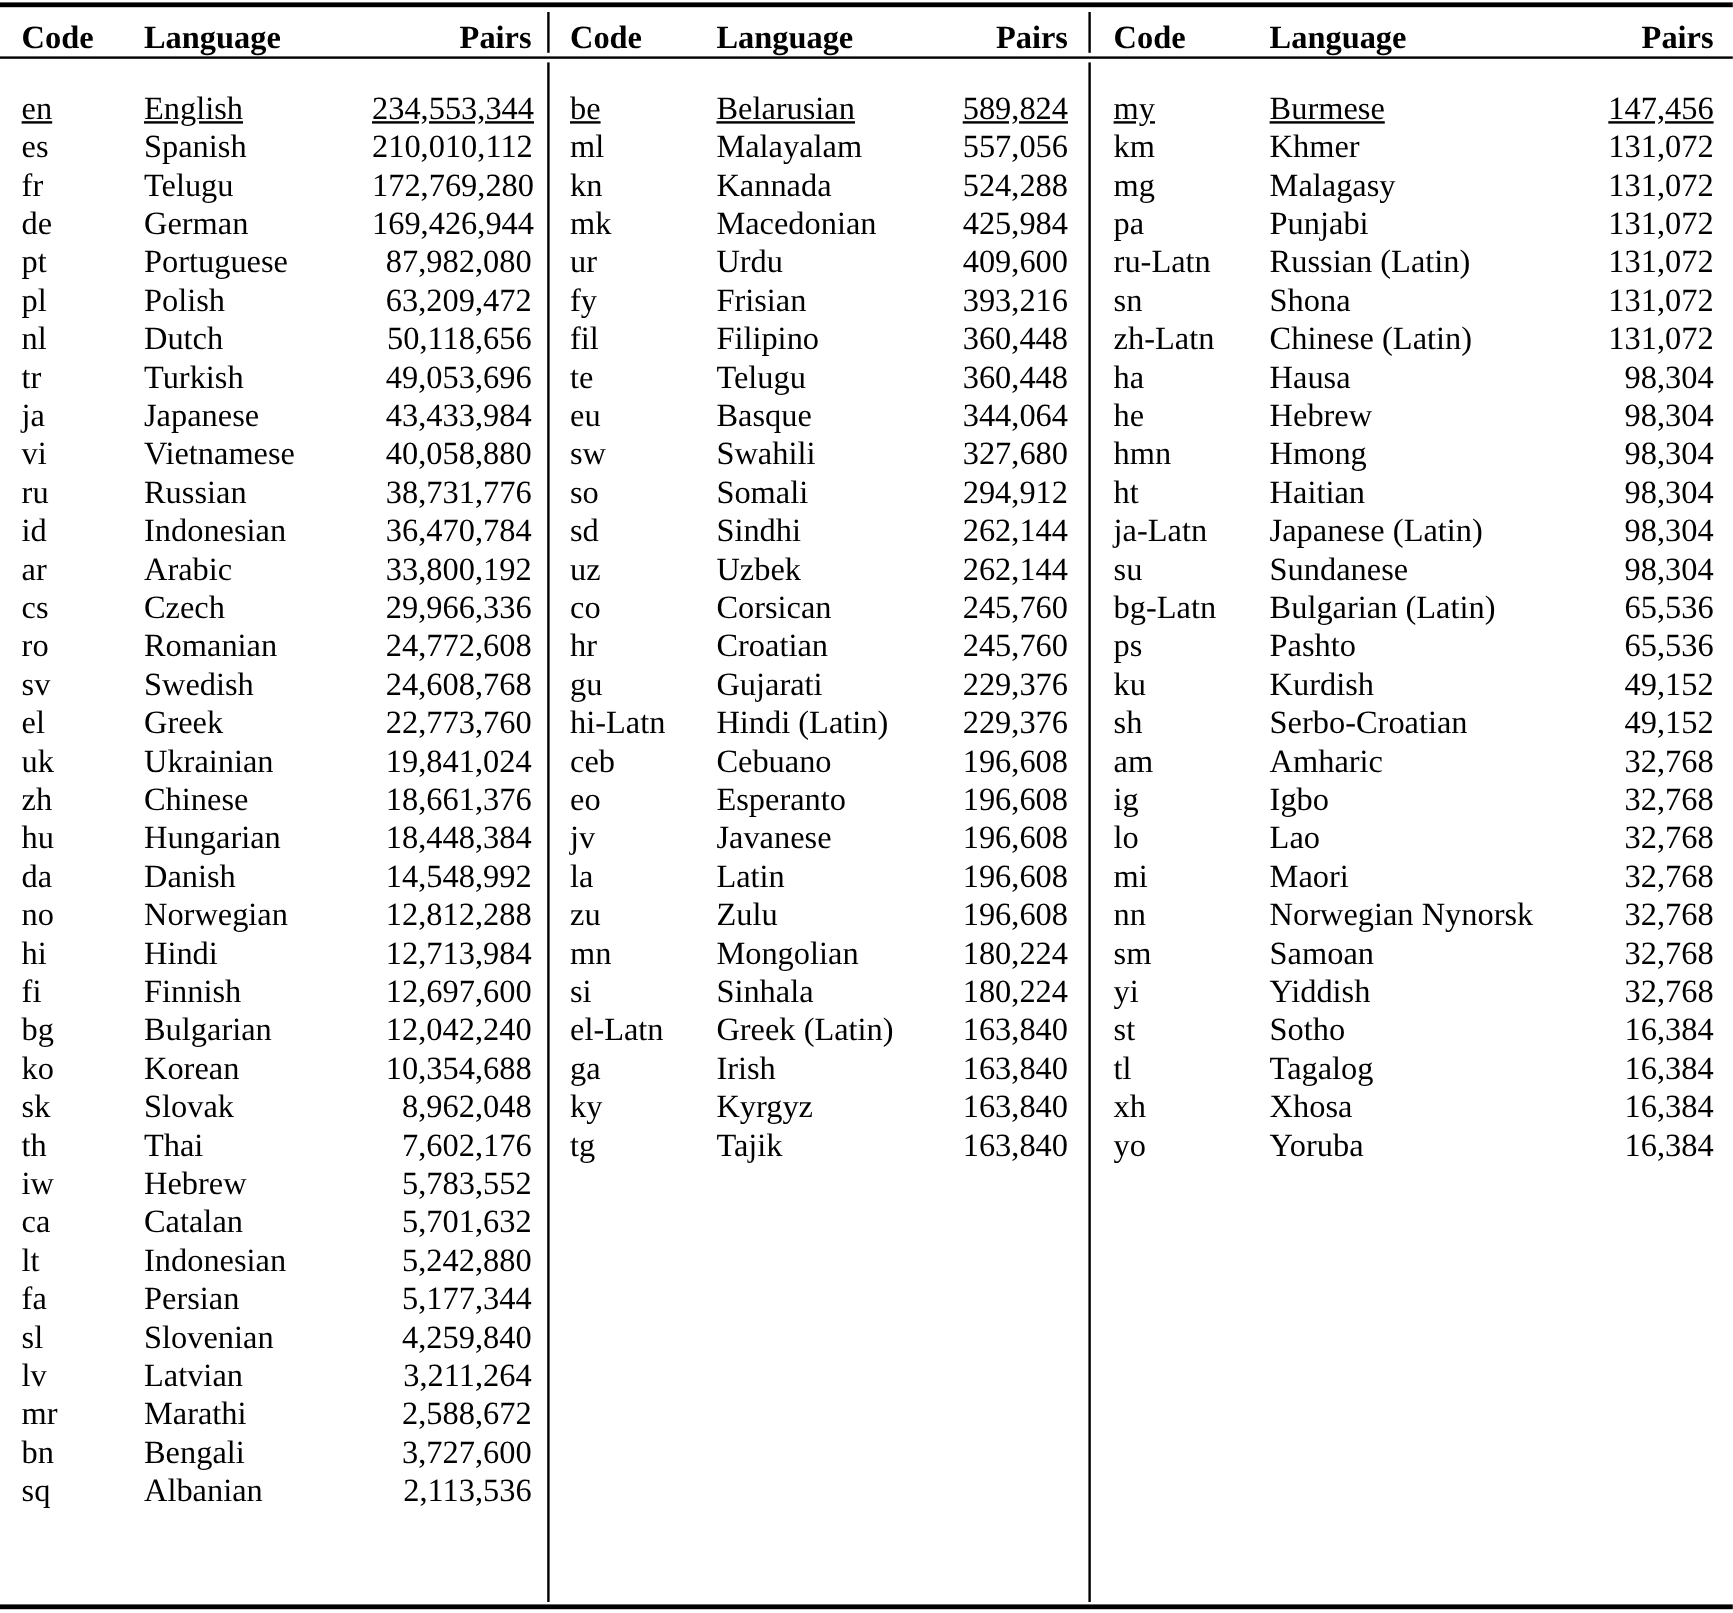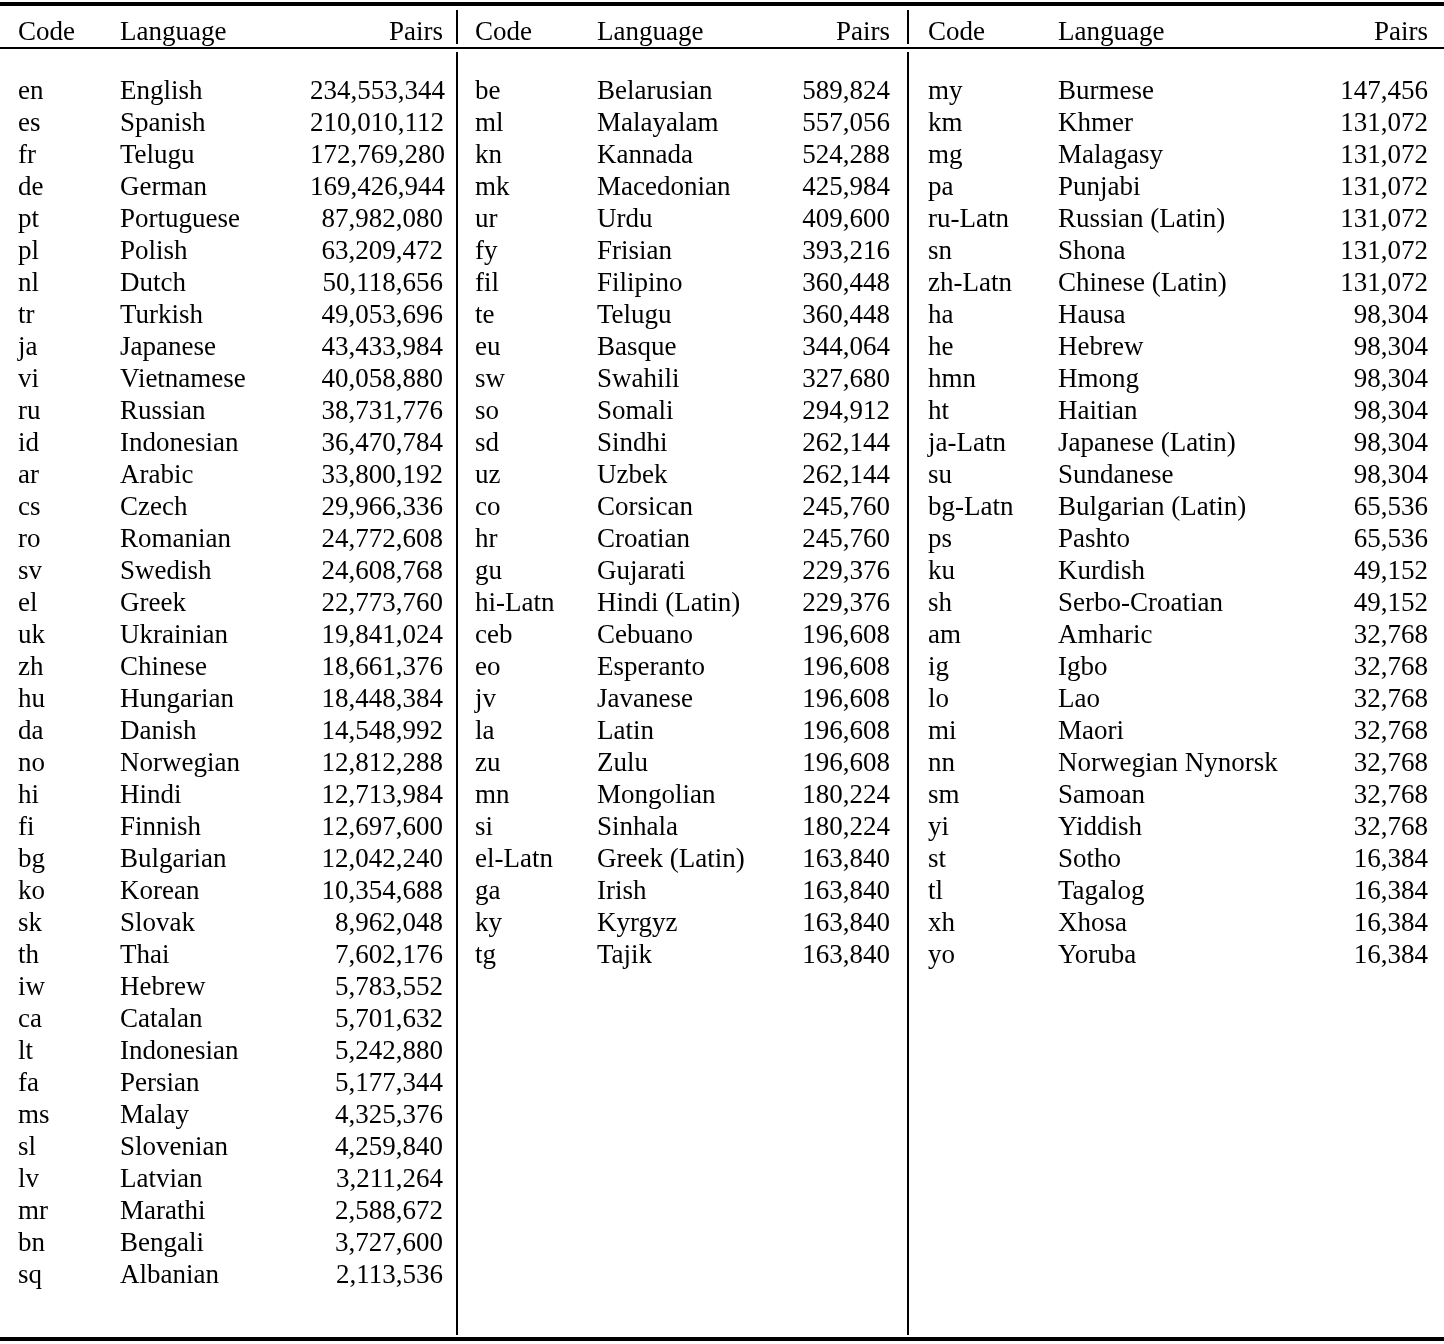--- a/index.html
+++ b/index.html
@@ -50,36 +50,36 @@
   .panel-1 { left: 0px;   width: 456px; }
   .panel-2 { left: 458px; width: 449px; }
   .panel-3 { left: 909px; width: 535px; }
 
   .panel table {
     width: 100%;
     border-collapse: collapse;
     table-layout: fixed;
   }
   .panel thead th {
-    font-weight: normal;
+    font-weight: bold;
     font-size: 27px;
     line-height: 32px;
     padding: 0;
     height: 61px;
     vertical-align: middle;
   }
   .panel tbody td {
     font-size: 27px;
     line-height: 32px;
     height: 32px;
     padding: 0;
     vertical-align: middle;
     white-space: nowrap;
   }
-  tbody tr:first-child td { padding-top: 13px; }
+  tbody tr:first-child td { padding-top: 13px; text-decoration: underline; }
 
   .c-code { text-align: left; }
   .c-lang { text-align: left; }
   .c-pairs { text-align: right; }
 
   
   .panel-1 .c-code  { width: 102px;  padding-left: 18px; }
   .panel-1 .c-lang  { width: 190px; }
   .panel-1 .c-pairs { padding-right: 13px; }
 
@@ -271,25 +271,20 @@
             <td class="c-code">lt</td>
             <td class="c-lang">Indonesian</td>
             <td class="c-pairs">5,242,880</td>
           </tr>
           <tr>
             <td class="c-code">fa</td>
             <td class="c-lang">Persian</td>
             <td class="c-pairs">5,177,344</td>
           </tr>
           <tr>
-            <td class="c-code">ms</td>
-            <td class="c-lang">Malay</td>
-            <td class="c-pairs">4,325,376</td>
-          </tr>
-          <tr>
             <td class="c-code">sl</td>
             <td class="c-lang">Slovenian</td>
             <td class="c-pairs">4,259,840</td>
           </tr>
           <tr>
             <td class="c-code">lv</td>
             <td class="c-lang">Latvian</td>
             <td class="c-pairs">3,211,264</td>
           </tr>
           <tr>

